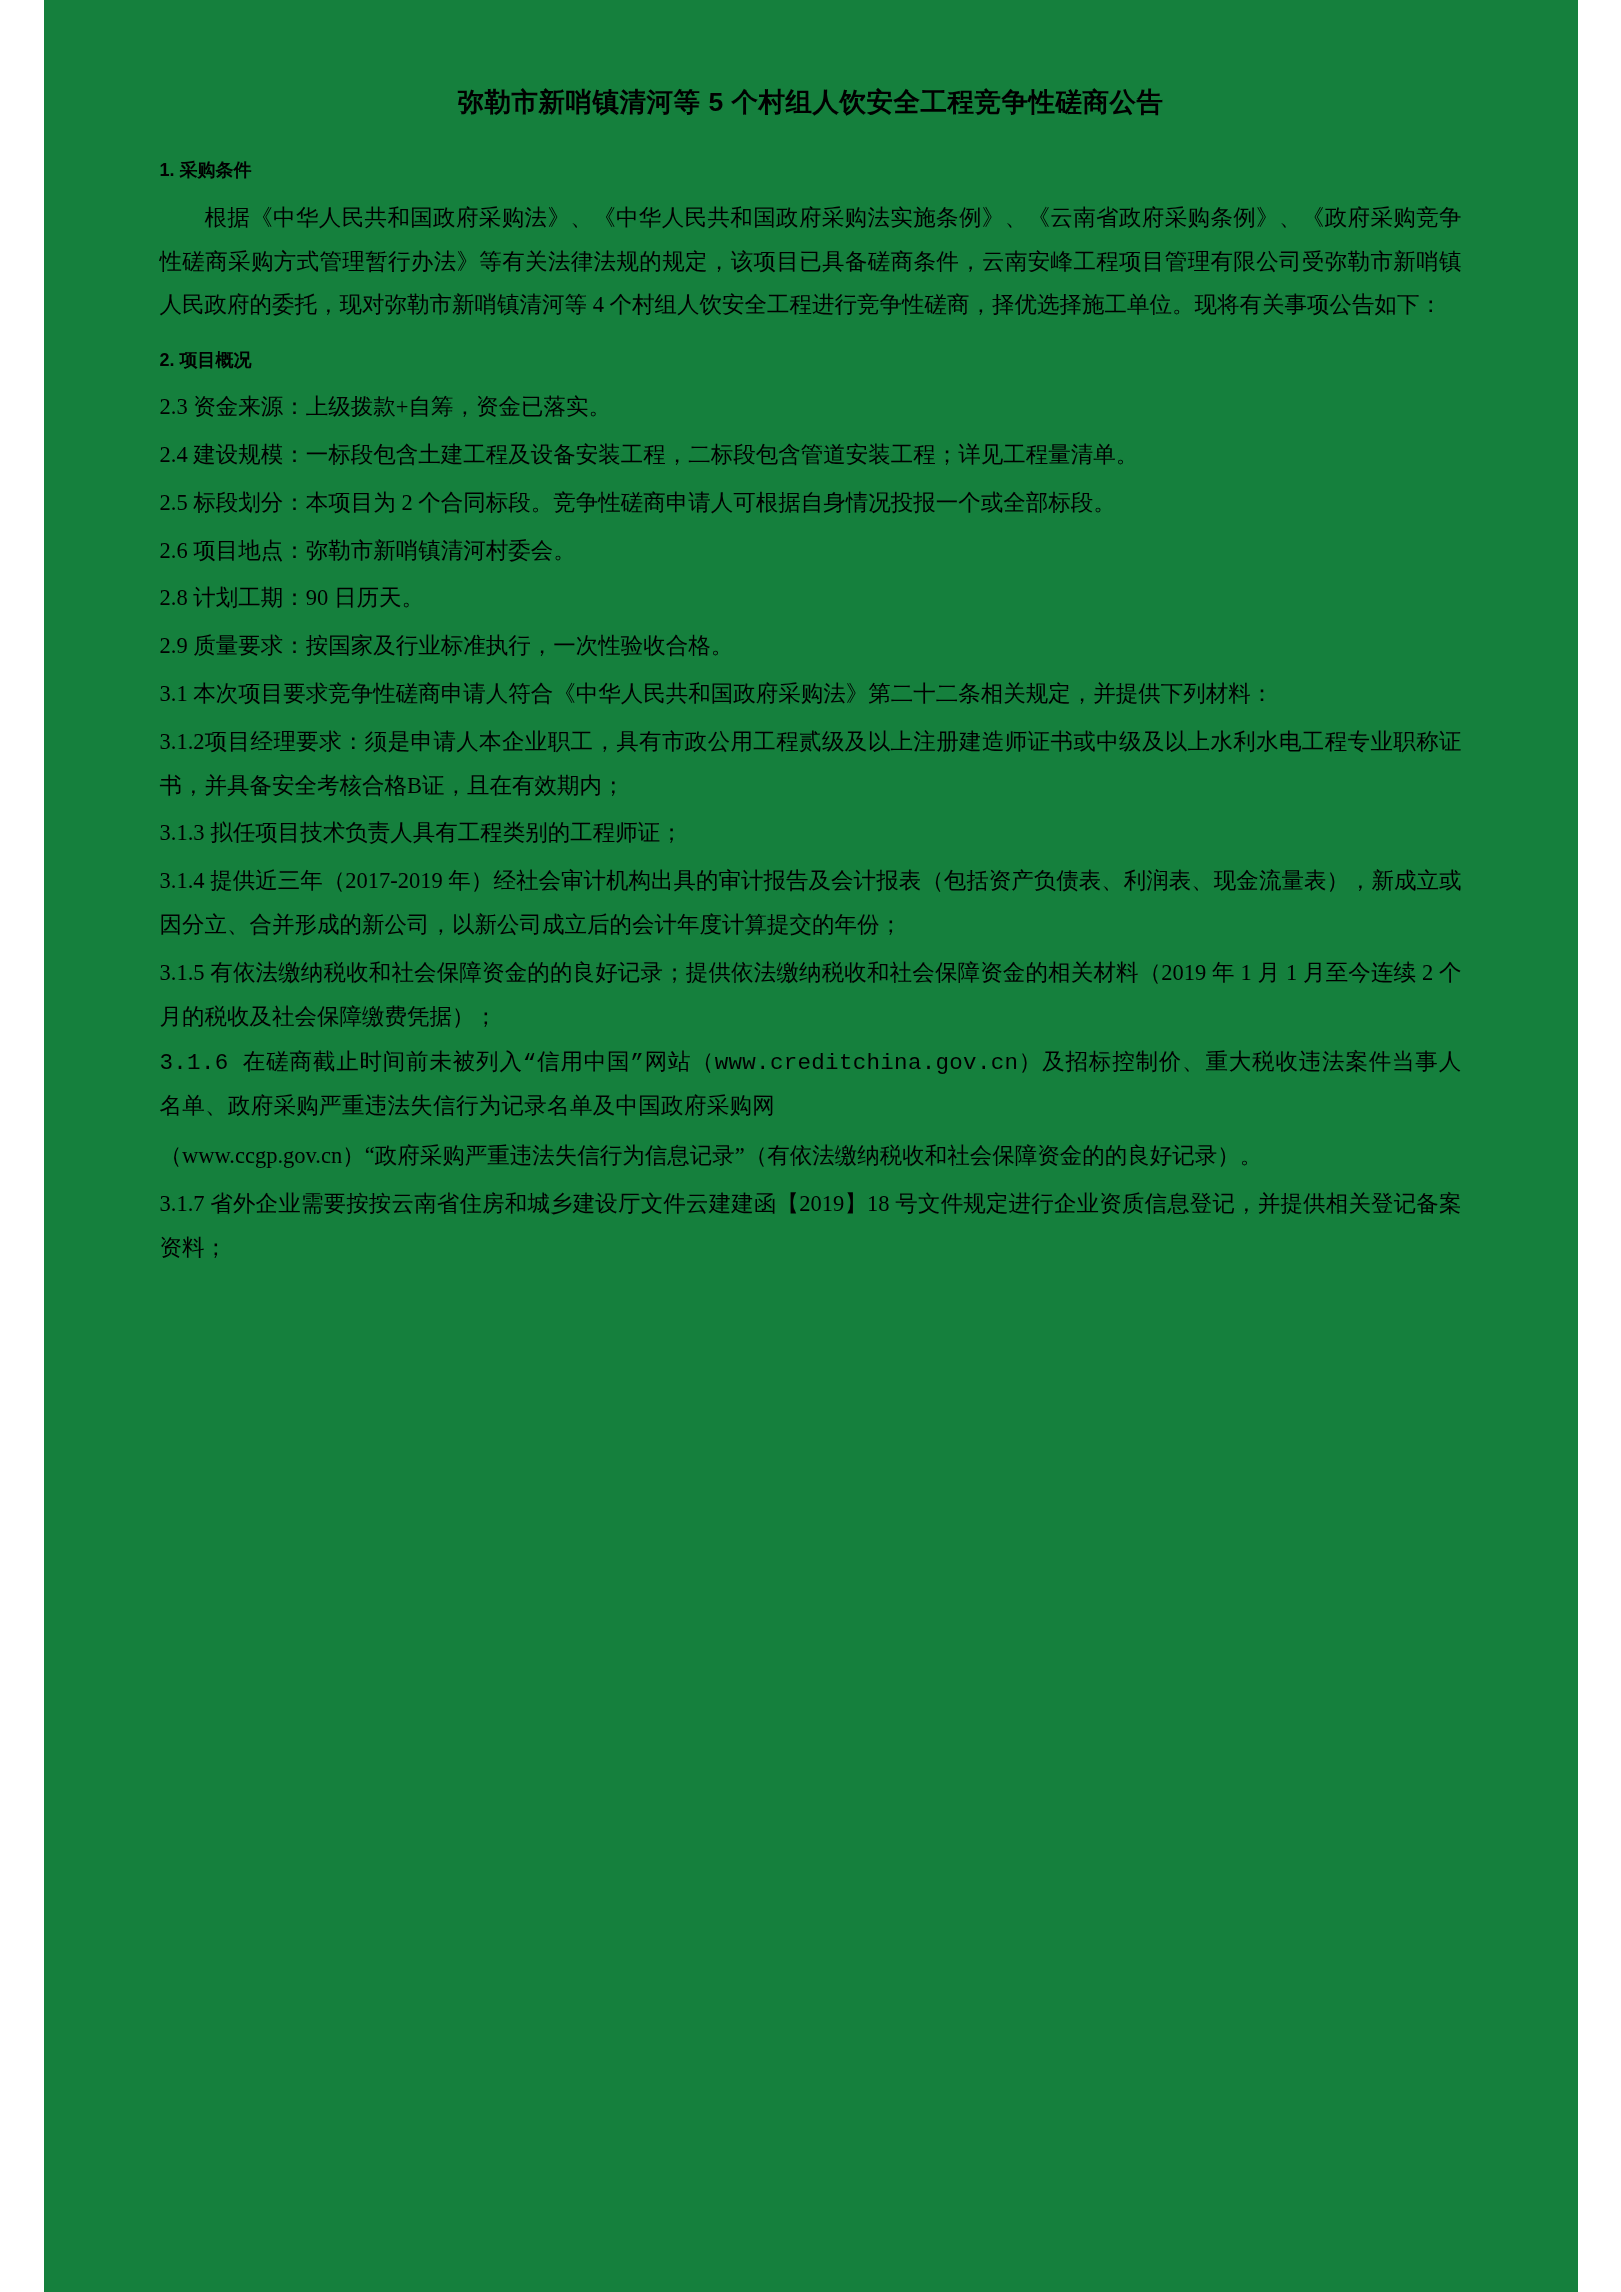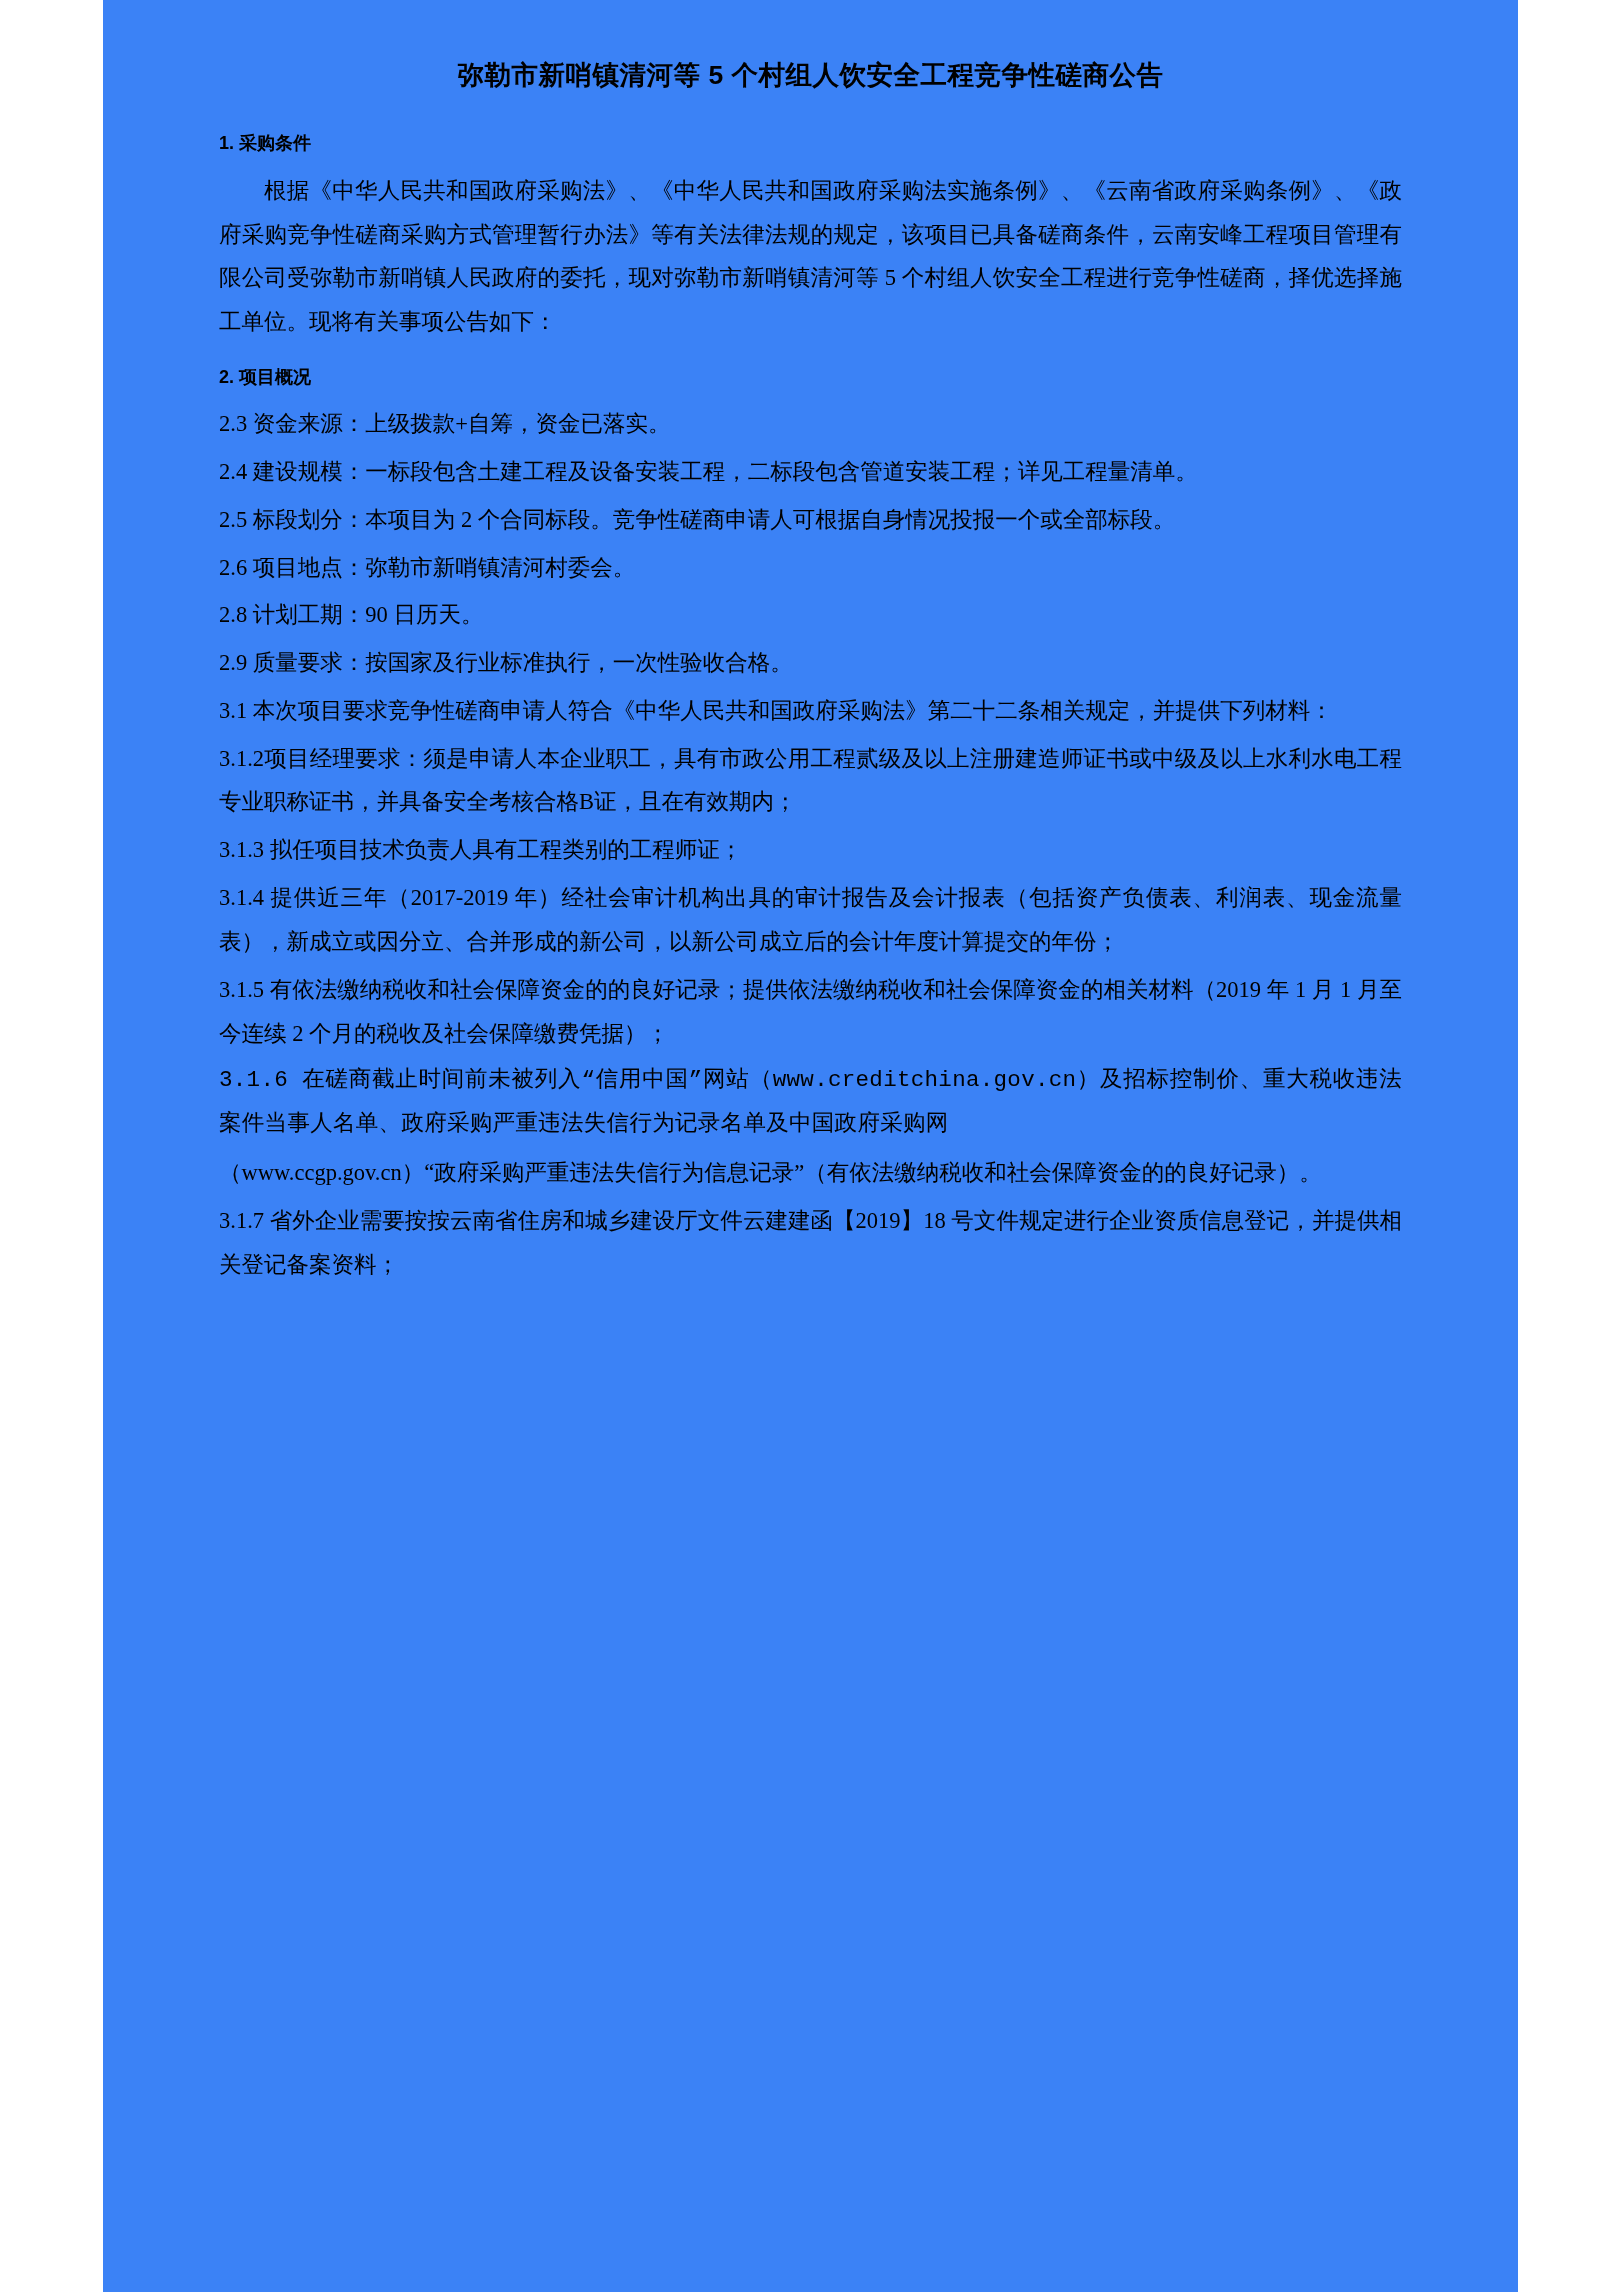--- a/index.html
+++ b/index.html
@@ -1,26 +1,26 @@
 <!DOCTYPE html>
 <html><head>
 <meta charset="utf-8">
 <style>
   html, body {
     margin: 0;
     padding: 0;
     background: #ffffff;
   }
   .page {
-    width: 1415px;
+    width: 1534px;
     min-height: 2293px;
     margin: 0 auto;
-    background: #3b82f6;
+    background: #15803d;
     box-sizing: border-box;
-    padding: 34px 116px 59px 116px;
+    padding: 61px 116px 59px 116px;
     font-family: "Liberation Serif", "DejaVu Serif", serif;
     color: #000000;
   }
   .doc-title {
     text-align: center;
     font-family: "Liberation Sans", "DejaVu Sans", sans-serif;
     font-weight: bold;
     font-size: 26.5px;
     letter-spacing: 0.5px;
     margin: 21.6px 0 33px 0;
@@ -54,21 +54,21 @@
 </style>
 </head>
 <body>
 
 <div class="page">
 
   <h1 class="doc-title">弥勒市新哨镇清河等 5 个村组人饮安全工程竞争性磋商公告</h1>
 
   <div class="block">
     <div class="section-head">1. 采购条件</div>
-    <p class="body indent">根据《中华人民共和国政府采购法》、《中华人民共和国政府采购法实施条例》、《云南省政府采购条例》、《政府采购竞争性磋商采购方式管理暂行办法》等有关法律法规的规定，该项目已具备磋商条件，云南安峰工程项目管理有限公司受弥勒市新哨镇人民政府的委托，现对弥勒市新哨镇清河等 5 个村组人饮安全工程进行竞争性磋商，择优选择施工单位。现将有关事项公告如下：</p>
+    <p class="body indent">根据《中华人民共和国政府采购法》、《中华人民共和国政府采购法实施条例》、《云南省政府采购条例》、《政府采购竞争性磋商采购方式管理暂行办法》等有关法律法规的规定，该项目已具备磋商条件，云南安峰工程项目管理有限公司受弥勒市新哨镇人民政府的委托，现对弥勒市新哨镇清河等 4 个村组人饮安全工程进行竞争性磋商，择优选择施工单位。现将有关事项公告如下：</p>
   </div>
 
   <div class="block">
     <div class="section-head">2. 项目概况</div>
     <p class="body">2.3 资金来源：上级拨款+自筹，资金已落实。</p>
     <p class="body">2.4 建设规模：一标段包含土建工程及设备安装工程，二标段包含管道安装工程；详见工程量清单。</p>
     <p class="body">2.5 标段划分：本项目为 2 个合同标段。竞争性磋商申请人可根据自身情况投报一个或全部标段。</p>
     <p class="body">2.6 项目地点：弥勒市新哨镇清河村委会。</p>
     <p class="body">2.8 计划工期：90 日历天。</p>
     <p class="body">2.9 质量要求：按国家及行业标准执行，一次性验收合格。</p>

